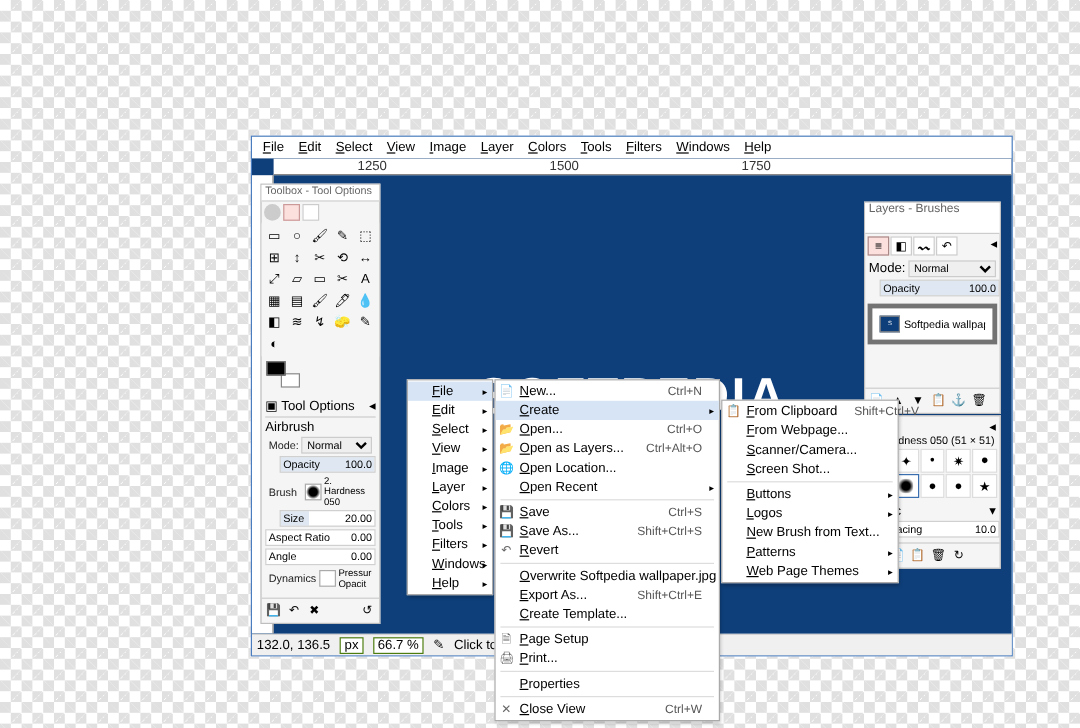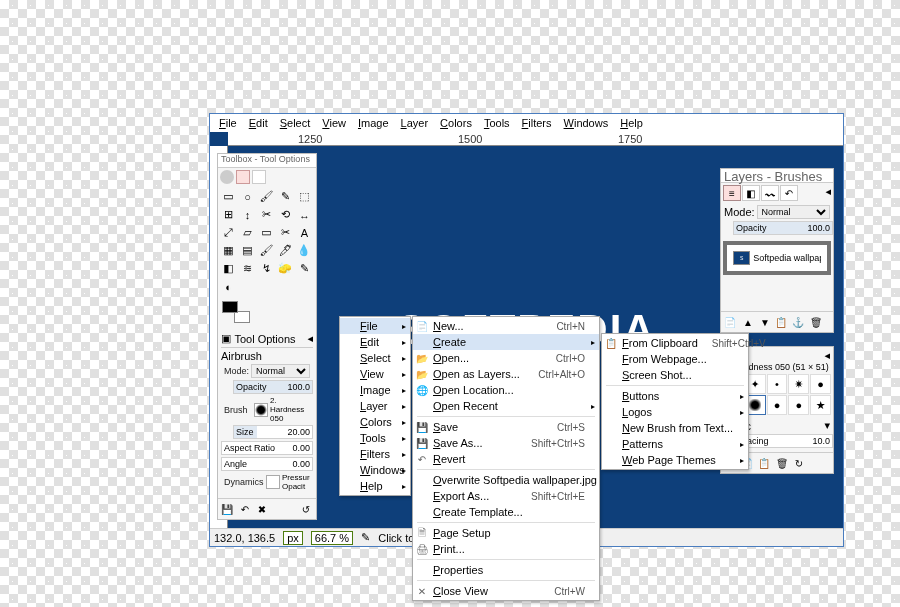--- a/index.html
+++ b/index.html
@@ -41,21 +41,21 @@
 .prop-row { display:flex; align-items:center; border:1px solid #d0d0d0; background:#fff; margin-top:2px; height:14px; }
 .prop-row .name { flex:1; padding:0 2px; font-size:9px; }
 .prop-row .val { width:30px; text-align:right; padding:0 2px; font-size:9px; }
 .prop-bar { background:linear-gradient(to right,#dfe8f2 0%,#dfe8f2 var(--p),#fff var(--p));margin-left:12px; }
 .footer-icons { display:flex; gap:3px; padding:3px; border-top:1px solid #ccc; margin-top:4px; align-items:center; }
 .footer-icons .spacer { flex:1; }
 .footer-icons span { width:14px; height:14px; display:flex; align-items:center; justify-content:center; font-size:10px; }
 
 
 .layersdock { position:absolute; left:720px; top:168px; width:114px; background:#f5f5f5; border:1px solid #bebebe; }
-.layersdock .hdr { height:14px; background:#fff; border-bottom:1px solid #ccc; font-size:13px; padding:0 3px; color:#666; }
+.layersdock .hdr { height:26px; background:#fff; border-bottom:1px solid #ccc; font-size:10px; padding:0 3px; color:#666; }
 .tabrow { display:flex; gap:1px; padding:2px; }
 .tabrow .tab { width:18px; height:16px; background:#fff; border:1px solid #ccc; display:flex; align-items:center; justify-content:center; font-size:10px; }
 .tabrow .tab.active { background:#fce0de; border-color:#a88; }
 .layer-row { display:flex; align-items:center; gap:3px; padding:6px; border:4px solid #737373; margin:2px; background:#fff;text-align:center; }
 .layer-thumb { width:18px; height:14px; background:#0e3f7a; border:1px solid #888; display:flex;align-items:center;justify-content:center; }
 .layer-thumb span{color:#fff;font-size:5px;}
 .layer-name { font-size:9px; overflow:hidden; white-space:nowrap; }
 .smallrow { display:flex; align-items:center; gap:2px; padding:0 3px; margin-top:2px; }
 .smallrow select, .smallrow input { flex:1; height:14px; font-size:9px; border:1px solid #ccc; }
 
@@ -398,20 +398,23 @@
 <div class="menu" id="menu-create" style="left:601px; top:333px; width:148px">
     <div class="mi">
       <span class="ic">📋</span>
       <span class="lbl"><u>F</u>rom Clipboard</span>
       <span class="sc">Shift+Ctrl+V</span>
     </div>
     <div class="mi">
       <span class="lbl"><u>F</u>rom Webpage...</span>
     </div>
     <div class="mi">
+      <span class="lbl"><u>S</u>canner/Camera...</span>
+    </div>
+    <div class="mi">
       <span class="lbl"><u>S</u>creen Shot...</span>
     </div>
     <div class="sepline"></div>
     <div class="mi">
       <span class="lbl"><u>B</u>uttons</span>
       <span class="arrow">▸</span>
     </div>
     <div class="mi">
       <span class="lbl"><u>L</u>ogos</span>
       <span class="arrow">▸</span>

